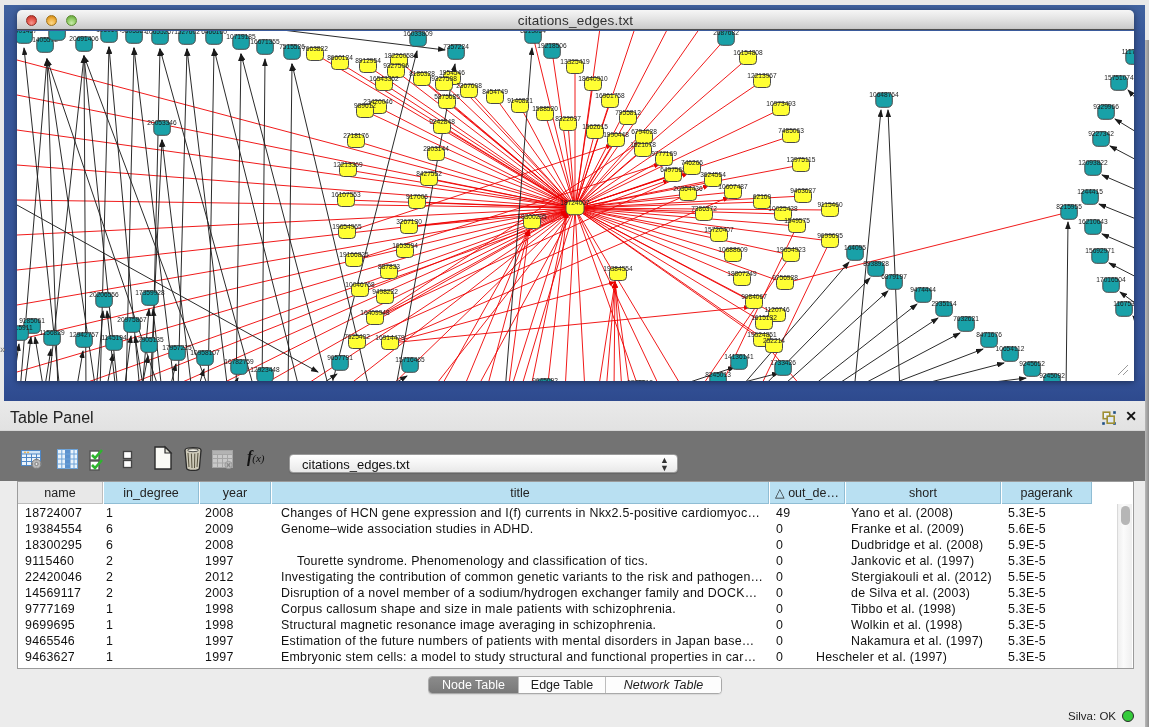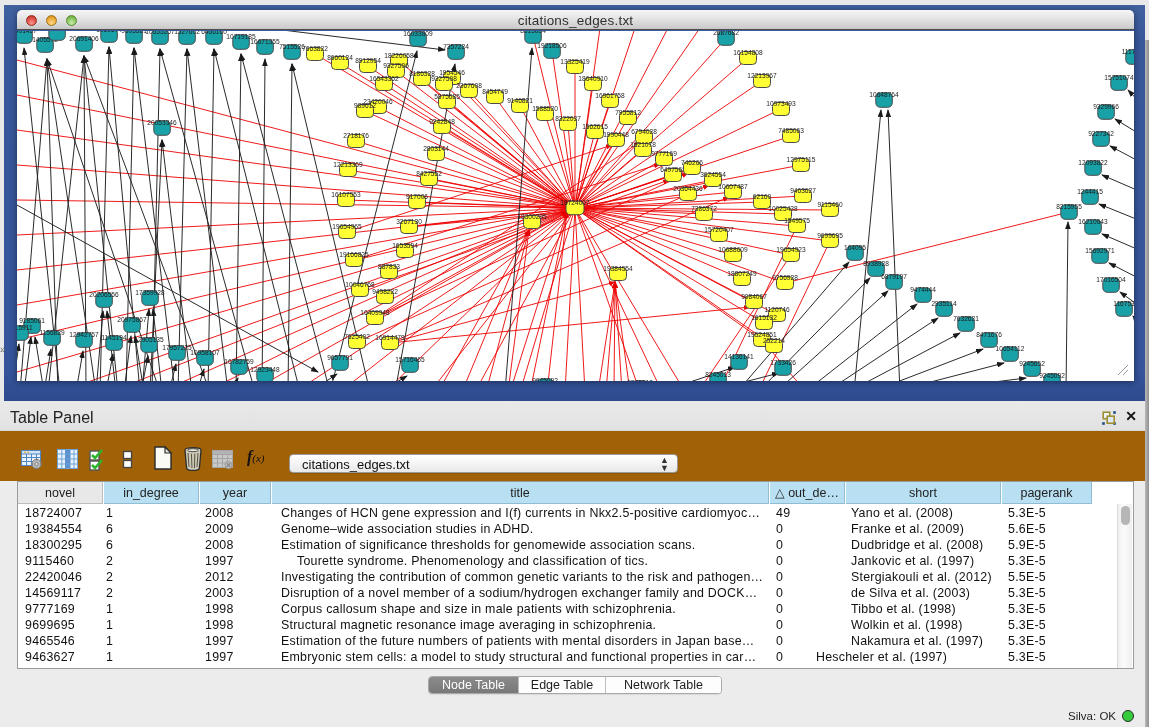--- a/index.html
+++ b/index.html
@@ -14,21 +14,21 @@
   border-bottom:1px solid #4e4e4e; }
 #gtitle .t { position:absolute; left:0; right:0; top:2.5px; text-align:center;
   font-size:13.5px; color:#2f2f2f; letter-spacing:.2px; }
 .tl { position:absolute; top:5px; width:11px; height:11px; border-radius:50%; }
 #gcanvas { position:absolute; left:0; top:21px; width:1117px; height:350px;
   background:#fff; overflow:hidden; }
 #tpanel { left:0; top:402px; width:1145px; height:325px; background:#ececec; }
 #tphead { position:absolute; left:0; top:0; width:1145px; height:29px;
   background:linear-gradient(180deg,#e9e9e9,#e2e2e2); border-bottom:1px solid #d6d6d6; }
 #tphead .lbl { position:absolute; left:10px; top:7px; font-size:16px; color:#222; }
-#toolbar { position:absolute; left:0; top:29px; width:1145px; height:50px; background:#a16207;padding-left:46px; }
+#toolbar { position:absolute; left:0; top:29px; width:1145px; height:50px; background:#737373;padding-left:46px; }
 .ticon { position:absolute; top:16px; }
 #combo { position:absolute; left:289px; top:23px; width:389px; height:19px;
   border:1px solid #9a9a9a; border-radius:4px;
   background:linear-gradient(180deg,#ffffff,#f2f2f2 60%,#e8e8e8);
   box-shadow:0 1px 1px rgba(0,0,0,.12); }
 #combo .cv { position:absolute; left:12px; top:2px; font-size:13px; color:#111; }
 #combo .ar { position:absolute; right:8px; top:1px; font-size:9px; color:#333; line-height:8px; }
 #tbl { position:absolute; left:17px; top:79px; width:1117px; height:188px;
   background:#fff; border:1px solid #9b9b9b; }
 .hc { position:absolute; top:0; height:22px; background:#b9e0f2;
@@ -41,21 +41,21 @@
 #vsb { position:absolute; right:1px; top:22px; width:15px; height:164px;
   background:linear-gradient(90deg,#efefef,#fbfbfb 40%,#efefef); border-left:1px solid #d9d9d9; }
 #vsb .th { position:absolute; left:2.5px; top:2px; width:9px; height:19px;
   border-radius:5px; background:#b6b6b6; }
 #tabs { position:absolute; left:428px; top:274px; height:18px; display:flex;
   border:1px solid #a9a9a9; border-radius:4px; overflow:hidden; background:#fff;
   box-shadow:0 1px 1px rgba(0,0,0,.08); }
 #tabs .seg { height:18px; line-height:17px; font-size:12.5px; color:#1d1d1d;
   text-align:center; border-right:1px solid #bdbdbd; background:#fdfdfd; }
 #tabs .seg.sel { background:linear-gradient(180deg,#8b8b8b,#767676); color:#fff; }
-#tabs .seg:last-child { border-right:none; }
+#tabs .seg:last-child { border-right:none;font-style:italic; }
 #mem { position:absolute; right:29px; top:308px; font-size:11.5px; color:#222; }
 #memdot { position:absolute; right:11px; top:308px; width:12px; height:12px;
   border-radius:50%; background:#35cb3b; border:1.3px solid #2b2b2b; }
 #rstrip { left:1145px; top:40px; width:4px; height:687px;
   background:linear-gradient(90deg,#b9b9b9,#8f8f8f); }
 </style></head>
 <body>
 <div class="abs" id="netpanel">
   <div id="gwin">
     <div id="gtitle">
@@ -617,21 +617,21 @@
           <circle cx="17.5" cy="18" r="3.6" fill="#bcbcbc" stroke="#9a9a9a"></circle>
           <path d="M15.8 16.3 l3.4 3.4 M19.2 16.3 l-3.4 3.4" stroke="#8b8b8b" stroke-width="1.3"></path>
         </svg></div>
     <div class="ticon" style="left:247px;top:17px;font-family:'Liberation Serif',serif;font-style:italic;font-size:16px;color:#111"><b>f</b><span style="font-size:11px">(x)</span></div>
     <div id="combo">
         <span class="cv">citations_edges.txt</span>
         <span class="ar">▲<br>▼</span>
       </div>
   </div>
   <div id="tbl">
-    <div class="hc gray" style="left:0px;width:85px">novel</div>
+    <div class="hc gray" style="left:0px;width:85px">name</div>
       <div class="hc" style="left:86px;width:95px">in_degree</div>
       <div class="hc" style="left:182px;width:71px">year</div>
       <div class="hc" style="left:254px;width:497px">title</div>
       <div class="hc" style="left:752px;width:75px">△ out_de…</div>
       <div class="hc" style="left:828px;width:155px">short</div>
       <div class="hc" style="left:984px;width:90px">pagerank</div>
     <div class="trow" style="top:23px">
         <span style="left:7px;width:79px">18724007</span>
         <span style="left:88px;width:94px">1</span>
         <span style="left:187px;width:67px">2008</span>
@@ -646,21 +646,20 @@
         <span style="left:187px;width:67px">2009</span>
         <span style="left:263px;width:489px">Genome–wide association studies in ADHD.</span>
         <span style="left:758px;width:70px">0</span>
         <span style="left:833px;width:151px">Franke et al. (2009)</span>
         <span style="left:990px;width:85px">5.6E-5</span>
       </div>
       <div class="trow" style="top:55px">
         <span style="left:7px;width:79px">18300295</span>
         <span style="left:88px;width:94px">6</span>
         <span style="left:187px;width:67px">2008</span>
-        <span style="left:263px;width:489px">Estimation of significance thresholds for genomewide association scans.</span>
         <span style="left:758px;width:70px">0</span>
         <span style="left:833px;width:151px">Dudbridge et al. (2008)</span>
         <span style="left:990px;width:85px">5.9E-5</span>
       </div>
       <div class="trow" style="top:71px">
         <span style="left:7px;width:79px">9115460</span>
         <span style="left:88px;width:94px">2</span>
         <span style="left:187px;width:67px">1997</span>
         <span style="left:279px;width:489px">Tourette syndrome. Phenomenology and classification of tics.</span>
         <span style="left:758px;width:70px">0</span>

